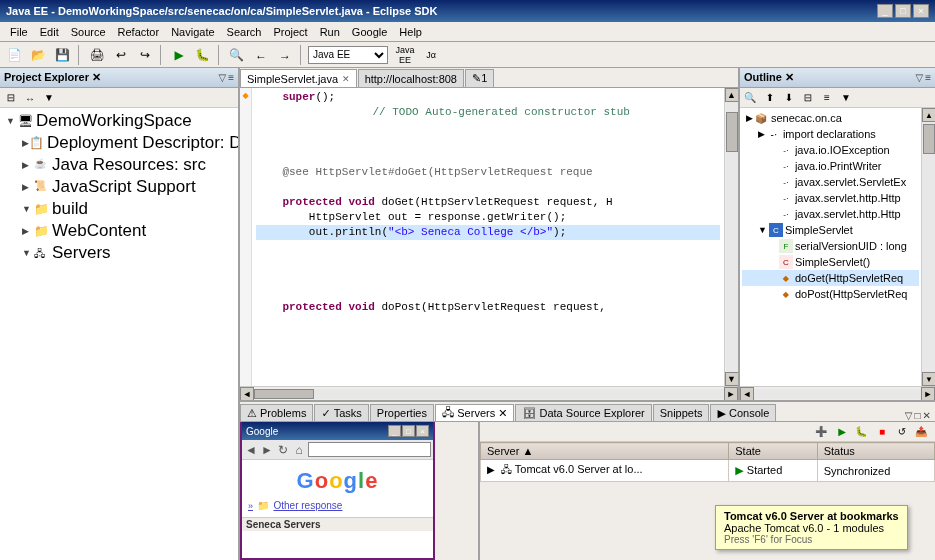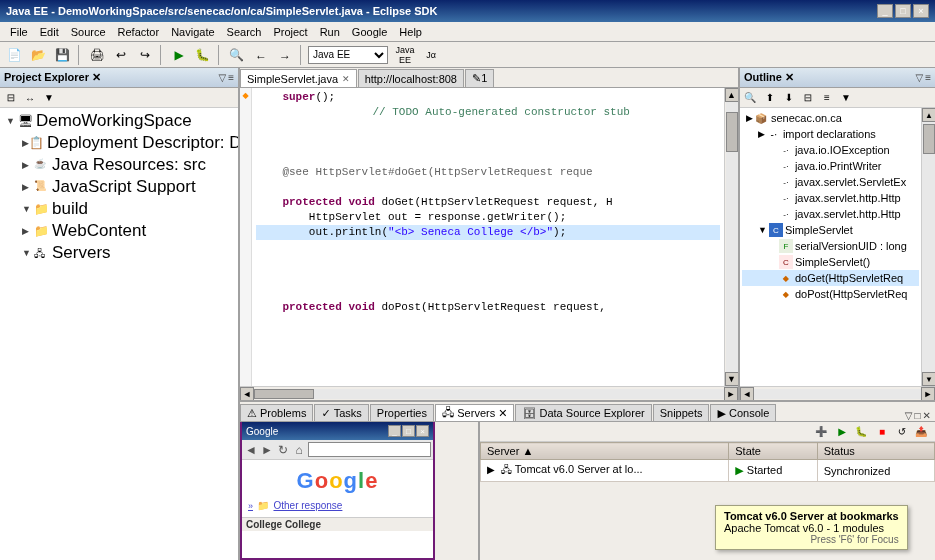--- a/index.html
+++ b/index.html
@@ -661,21 +661,21 @@
                 <div style="font-size:22px;font-weight:bold;text-align:center;margin-top:4px;letter-spacing:1px;">
                   <span style="color:#4285f4;">G</span><span style="color:#ea4335;">o</span><span style="color:#fbbc05;">o</span><span style="color:#4285f4;">g</span><span style="color:#34a853;">l</span><span style="color:#ea4335;">e</span>
                 </div>
                 <div style="display:flex;align-items:center;gap:4px;font-size:9px;padding:2px;">
                   <span style="color:#4444cc;text-decoration:underline;">»</span>
                   <span style="font-size:10px;">📁</span>
                   <span style="color:#4444cc;text-decoration:underline;font-size:10px;">Other response</span>
                 </div>
               </div>
               <div class="browser-status">
-                <span>College College</span>
+                <span>Seneca Servers</span>
               </div>
             </div>
           </div>
         </div>
 
         <div class="servers-panel" style="position:relative;">
           <div class="servers-toolbar">
             <div class="small-btn" title="New Server">➕</div>
             <div class="small-btn" title="Start" style="color:green;">▶</div>
             <div class="small-btn" title="Debug">🐛</div>
@@ -713,19 +713,19 @@
                     <span>Synchronized</span>
                   </td>
                 </tr>
               </tbody>
             </table>
           </div>
 
           <div class="server-tooltip">
             <div style="font-weight:bold;">Tomcat v6.0 Server at bookmarks</div>
             <div>Apache Tomcat v6.0 - 1 modules</div>
-            <div style="color:#666;font-size:10px;text-align:right;">Press 'F6' for Focus</div>
+            <div style="color:#666;font-size:10px;text-align:left;">Press 'F6' for Focus</div>
           </div>
         </div>
       </div>
     </div>
   </div>
 </div>
 
 </body></html>

